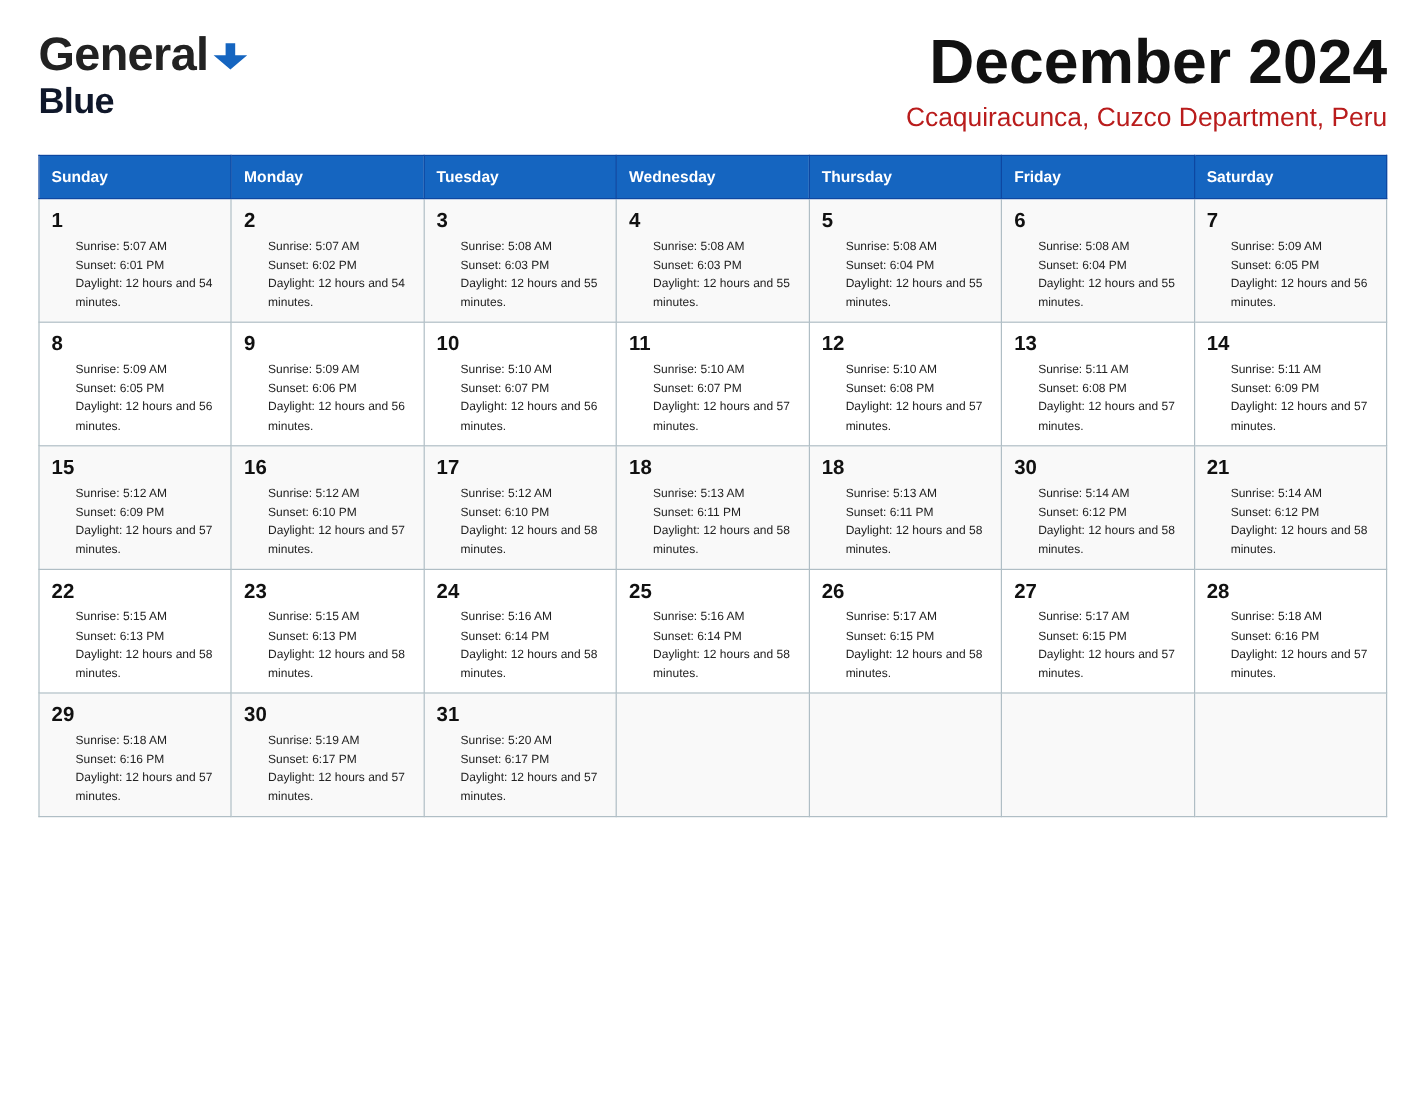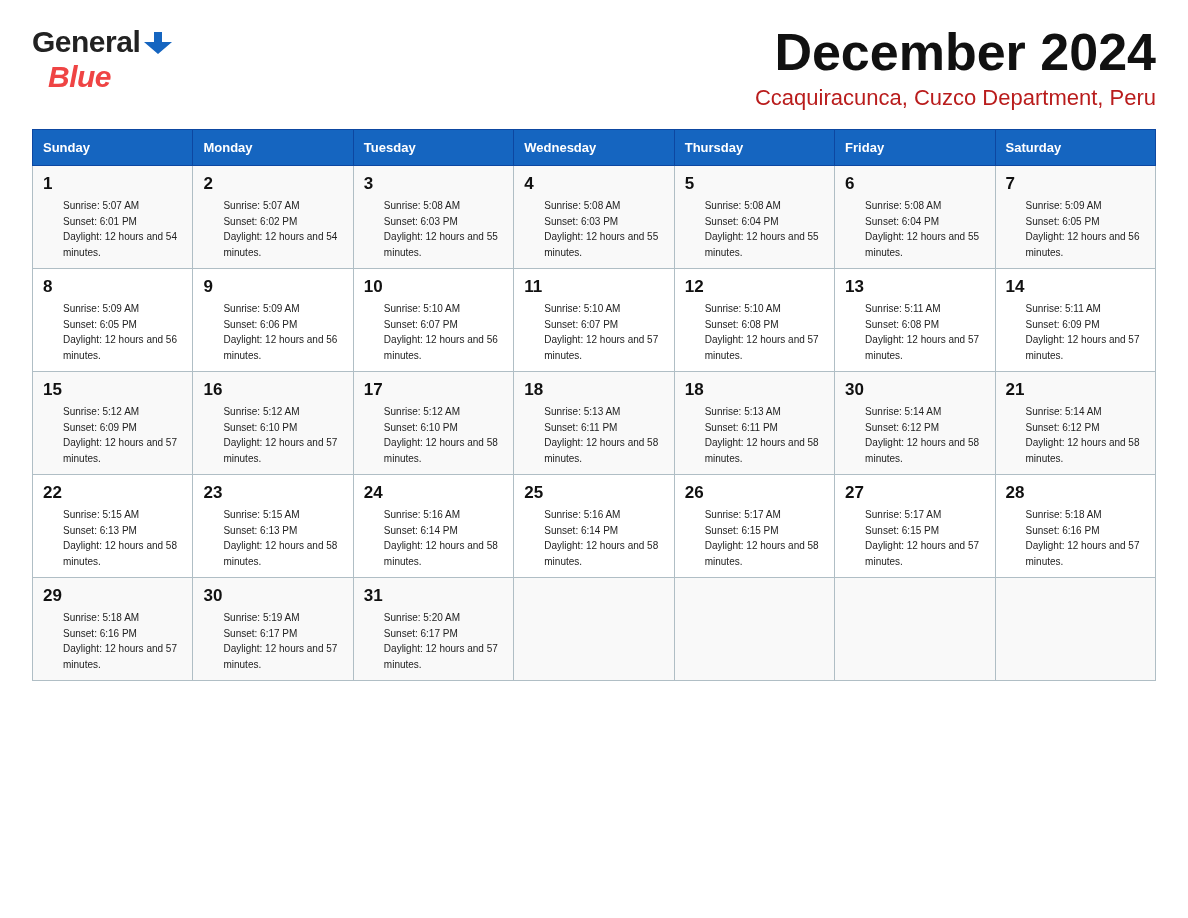--- a/index.html
+++ b/index.html
@@ -74,36 +74,35 @@
       font-size: 10px;
       color: #222;
       line-height: 1.55;
       margin-left: 20px;
     }
     .logo-row {
       display: flex;
       align-items: center;
     }
     .logo-text-general {
-      font-size: 30px;
+      font-size: 39px;
       font-weight: bold;
       color: #222;
       letter-spacing: -0.5px;
     }
     .logo-arrow-svg {
       display: inline-block;
       margin-left: 2px;
     }
     .logo-text-blue {
       font-size: 30px;
       font-weight: bold;
-      color: #ef4444;
-      margin-left: 16px;
+      color: #0f172a;
+      margin-left: 0px;
       letter-spacing: -0.5px;
-      font-style: italic;
     }
   </style>
 </head>
 <body>
 
 <div class="page">
   <div class="header">
     <div class="logo">
       <div class="logo-row">
         <span class="logo-text-general">General</span>

